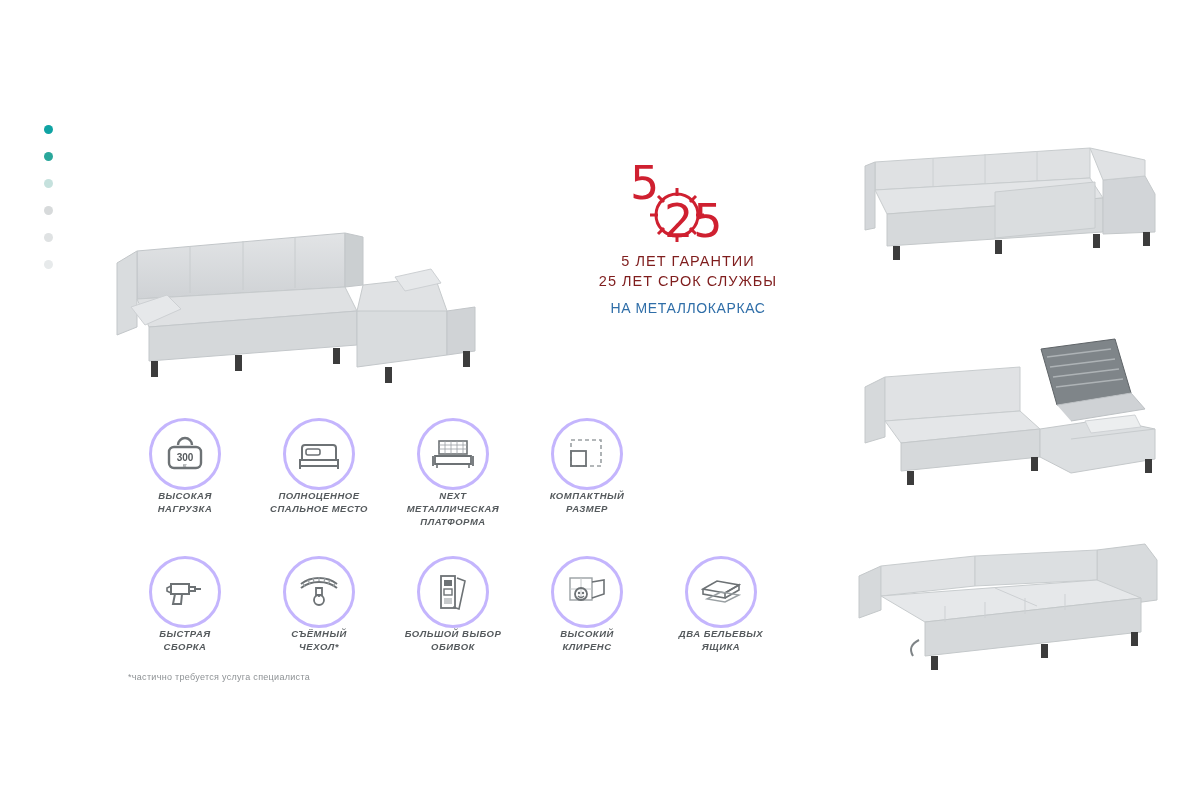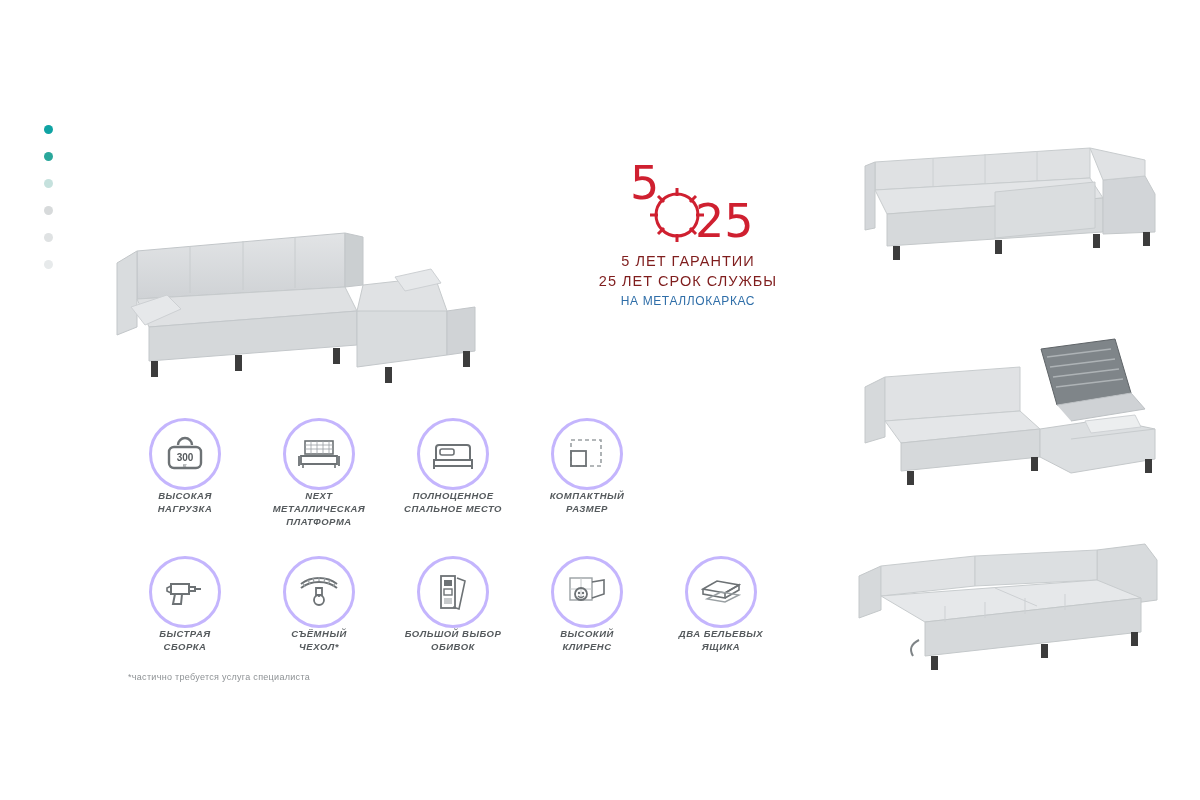--- a/index.html
+++ b/index.html
@@ -100,41 +100,40 @@
     line-height: 1;
   }
   .g-num-25 {
     position: absolute;
     left: 76px;
     top: 38px;
     font-size: 46px;
     color: #cf2030;
     font-family: "DejaVu Sans", sans-serif;
     line-height: 1;
-    margin-left: 31px;
   }
   .gear {
     position: absolute;
     left: 58px;
     top: 24px;
     width: 62px;
     height: 62px;
   }
   .g-line1, .g-line2 {
     font-size: 14.5px;
     letter-spacing: 1px;
     color: #7f1d1d;
     line-height: 1.35;
     white-space: nowrap;
   }
   .g-line3 {
-    font-size: 12px;
+    font-size: 14px;
     letter-spacing: .6px;
     color: #2f6ea8;
-    margin-top: 3px;
+    margin-top: 9px;
   }
 
   
   .features {
     position: absolute;
     left: 118px;
     top: 418px;
     width: 670px;
   }
   .feature-row {
@@ -259,44 +258,44 @@
             <text x="20" y="25" text-anchor="middle" font-family="Liberation Sans, sans-serif" font-size="10" font-weight="bold" fill="#55595c">300</text>
             <text x="20" y="31" text-anchor="middle" font-family="Liberation Sans, sans-serif" font-size="5" fill="#6d7275">кг</text>
           </svg>
         </div>
         <div class="caption" style="white-space:pre-line">ВЫСОКАЯ
 НАГРУЗКА</div>
       </div>
 
       <div class="feature">
         <div class="circle">
+          <svg width="42" height="32" viewBox="0 0 42 32" xmlns="http://www.w3.org/2000/svg">
+            <path d="M4 22 v-12 a3 3 0 0 1 3 -3 h28 a3 3 0 0 1 3 3 v12" fill="none" stroke="#6d7275" stroke-width="2"></path>
+            <path d="M2 22 h38 v6 h-38 z" fill="none" stroke="#6d7275" stroke-width="2"></path>
+            <path d="M10 17 h10 a2 2 0 0 0 2 -2 v-2 a2 2 0 0 0 -2 -2 h-10 a2 2 0 0 0 -2 2 v2 a2 2 0 0 0 2 2 z" fill="none" stroke="#6d7275" stroke-width="1.6"></path>
+            <path d="M2 28 v3 M40 28 v3" stroke="#6d7275" stroke-width="2"></path>
+          </svg>
+        </div>
+        <div class="caption" style="white-space:pre-line">ПОЛНОЦЕННОЕ
+СПАЛЬНОЕ МЕСТО</div>
+      </div>
+
+      <div class="feature">
+        <div class="circle">
           <svg width="44" height="34" viewBox="0 0 44 34" xmlns="http://www.w3.org/2000/svg">
             <rect x="8" y="4" width="28" height="13" fill="none" stroke="#6d7275" stroke-width="1.6"></rect>
             <path d="M8 8 h28 M8 12 h28 M14 4 v13 M20 4 v13 M26 4 v13 M32 4 v13" stroke="#9aa0a3" stroke-width="0.8"></path>
             <path d="M4 19 h36 v8 h-36 z" fill="none" stroke="#6d7275" stroke-width="1.8"></path>
             <path d="M2 19 v10 M42 19 v10" stroke="#6d7275" stroke-width="1.8"></path>
             <path d="M6 27 v4 M38 27 v4" stroke="#6d7275" stroke-width="1.6"></path>
           </svg>
         </div>
         <div class="caption" style="white-space:pre-line">NEXT
 МЕТАЛЛИЧЕСКАЯ
 ПЛАТФОРМА</div>
-      </div>
-
-      <div class="feature">
-        <div class="circle">
-          <svg width="42" height="32" viewBox="0 0 42 32" xmlns="http://www.w3.org/2000/svg">
-            <path d="M4 22 v-12 a3 3 0 0 1 3 -3 h28 a3 3 0 0 1 3 3 v12" fill="none" stroke="#6d7275" stroke-width="2"></path>
-            <path d="M2 22 h38 v6 h-38 z" fill="none" stroke="#6d7275" stroke-width="2"></path>
-            <path d="M10 17 h10 a2 2 0 0 0 2 -2 v-2 a2 2 0 0 0 -2 -2 h-10 a2 2 0 0 0 -2 2 v2 a2 2 0 0 0 2 2 z" fill="none" stroke="#6d7275" stroke-width="1.6"></path>
-            <path d="M2 28 v3 M40 28 v3" stroke="#6d7275" stroke-width="2"></path>
-          </svg>
-        </div>
-        <div class="caption" style="white-space:pre-line">ПОЛНОЦЕННОЕ
-СПАЛЬНОЕ МЕСТО</div>
       </div>
 
 
       <div class="feature">
         <div class="circle">
           <svg width="40" height="36" viewBox="0 0 40 36" xmlns="http://www.w3.org/2000/svg">
             <rect x="4" y="4" width="30" height="26" fill="none" stroke="#9aa0a3" stroke-width="1.6" stroke-dasharray="4 3"></rect>
             <rect x="4" y="15" width="15" height="15" fill="none" stroke="#6d7275" stroke-width="1.8"></rect>
           </svg>
         </div>

